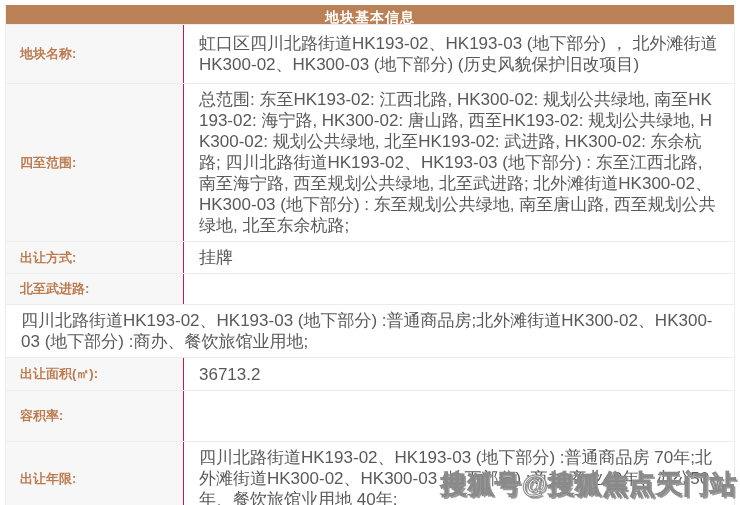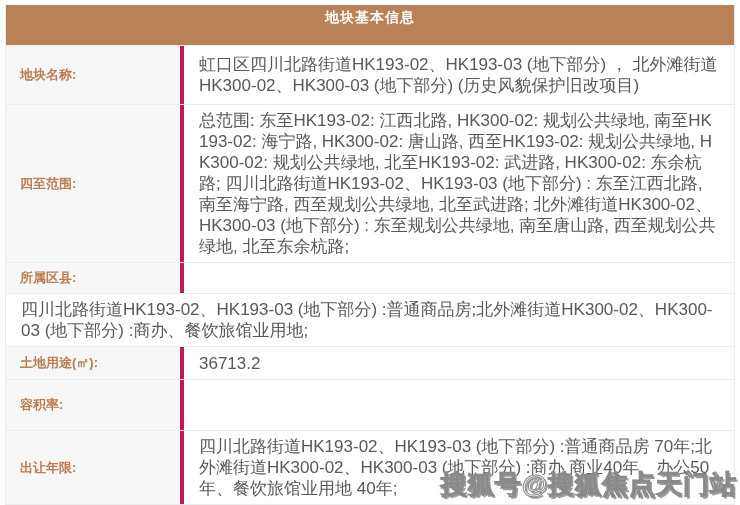--- a/index.html
+++ b/index.html
@@ -8,27 +8,27 @@
     font-family:"Liberation Sans","DejaVu Sans",sans-serif;
     overflow:hidden;
   }
   .table-wrap{
     position:absolute;left:5px;top:5px;width:730px;
     border-left:1px solid #ececec;border-right:1px solid #ececec;border-bottom:1px solid #ececec;
     box-sizing:border-box;
   }
   .thead{
     background:#b98155;color:#ffffff;font-weight:bold;font-size:14px;
-    text-align:center;height:40px;line-height:24px;letter-spacing:1px;
+    text-align:center;height:19px;line-height:24px;letter-spacing:1px;
   }
   .row{display:flex;border-top:1px solid #ececec;box-sizing:border-box;}
   .label{
     width:178px;min-width:178px;background:#f7f7f7;color:#bc7c50;font-weight:bold;
     font-size:13px;padding-left:14px;display:flex;align-items:center;
-    border-right:4px solid #be185d;box-sizing:border-box;
+    border-right:1px solid #be185d;box-sizing:border-box;
   }
   .value{
     flex:1;color:#595959;font-size:17px;line-height:21px;
     padding:5px 16px 5px 15px;display:flex;align-items:center;box-sizing:border-box;
     word-break:break-all;
   }
   .h59{min-height:59px}.h104{min-height:104px}.h31{min-height:31px}.h30{min-height:30px}
   .h53{min-height:53px}.h33{min-height:33px}.h51{min-height:51px}.h48{min-height:48px}
   .watermark{
     position:absolute;right:3px;bottom:3px;
@@ -53,33 +53,39 @@
   </div>
 
   <div class="row h104">
     <div class="label">四至范围:</div>
     <div class="value">
         <span>总范围: 东至HK193-02: 江西北路, HK300-02: 规划公共绿地, 南至HK193-02: 海宁路, HK300-02: 唐山路, 西至HK193-02: 规划公共绿地, HK300-02: 规划公共绿地, 北至HK193-02: 武进路, HK300-02: 东余杭路; 四川北路街道HK193-02、HK193-03 (地下部分) : 东至江西北路, 南至海宁路, 西至规划公共绿地, 北至武进路; 北外滩街道HK300-02、HK300-03 (地下部分) : 东至规划公共绿地, 南至唐山路, 西至规划公共绿地, 北至东余杭路;</span>
       </div>
   </div>
 
 
+  <div class="row h30">
+    <div class="label">出让方式:</div>
+    <div class="value">
+        <span>挂牌</span>
+      </div>
+  </div>
 
   <div class="row h31">
-    <div class="label">所属区县:</div>
+    <div class="label">北至武进路:</div>
   </div>
 
   <div class="row h53">
     <div class="value">
         <span>四川北路街道HK193-02、HK193-03 (地下部分) :普通商品房;北外滩街道HK300-02、HK300-03 (地下部分) :商办、餐饮旅馆业用地;</span>
       </div>
   </div>
 
   <div class="row h33">
-    <div class="label">土地用途(㎡):</div>
+    <div class="label">出让面积(㎡):</div>
     <div class="value">
         <span>36713.2</span>
       </div>
   </div>
 
   <div class="row h51">
     <div class="label">容积率:</div>
   </div>
 
   <div class="row h48">

